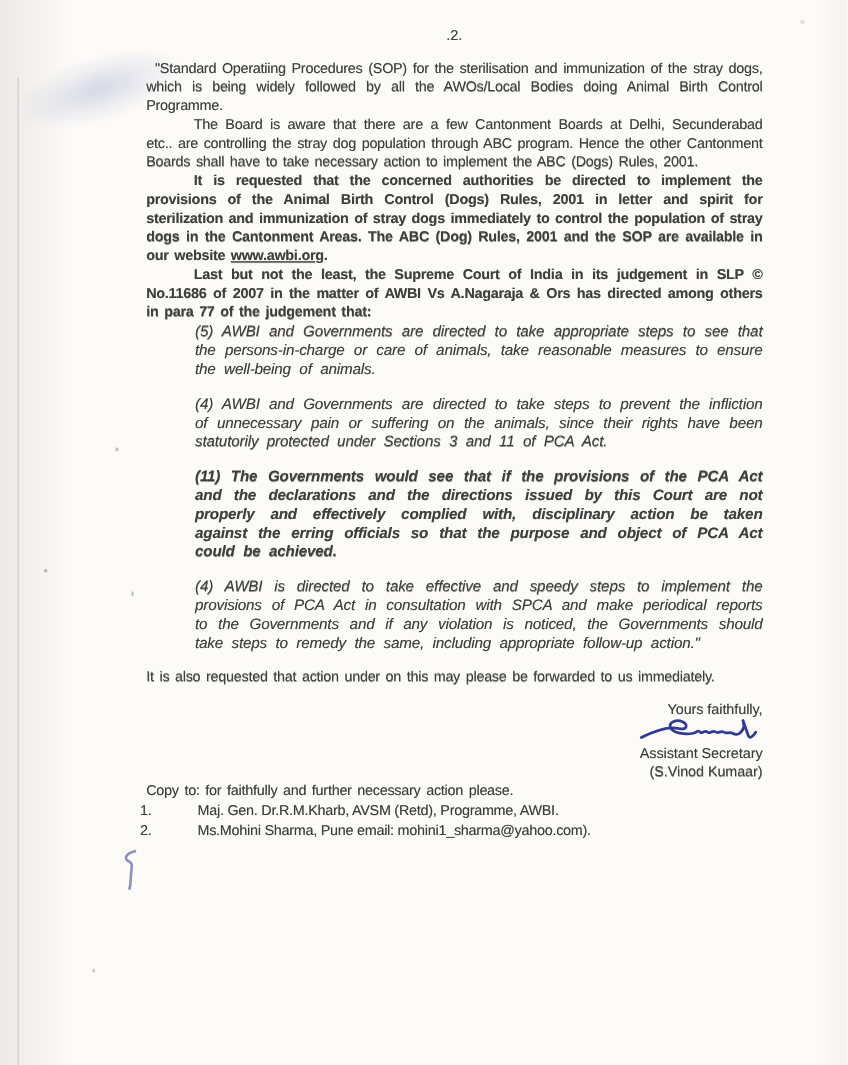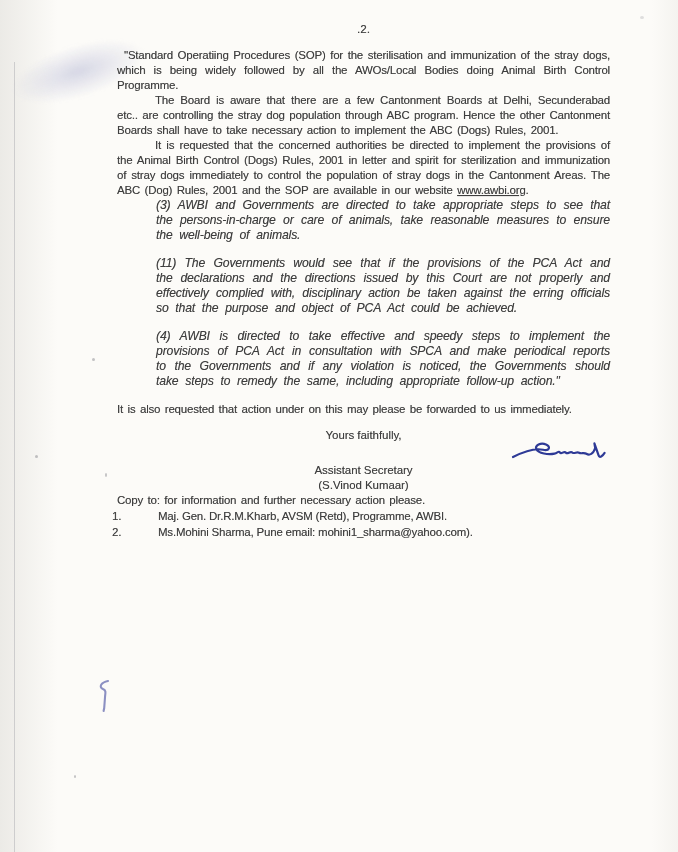--- a/index.html
+++ b/index.html
@@ -36,27 +36,27 @@
   
   .content { position:absolute; left:117px; top:22px; width:493px; }
   .page-number { text-align:center; font-size:11.5px; line-height:15px; margin:0 0 11px 0; }
   p.body {
     margin:0; font-size:11.4px; line-height:15px;
     text-align:justify; letter-spacing:-0.15px; word-spacing:1.5px;
   }
   .indent { text-indent:38px; }
   .p1 { text-indent:7px; }
   .mb17{margin-bottom:17px;} .mb11{margin-bottom:11px;}
-  .mb10{margin-bottom:10px;} .mb8{margin-bottom:8px;}
+  .mb10{margin-bottom:10px;} .mb8{margin-bottom:8px;font-weight:bold;}
   .quote {
     margin:0 0 13px 39px; font-style:italic; font-size:12.1px; line-height:15px;
     text-align:justify; letter-spacing:-0.1px; word-spacing:3.5px;
   }
   .link { text-decoration:underline; }
-  .sig { margin-top:11px; text-align:center; font-size:11.4px; line-height:15px; }
+  .sig { margin-top:11px; text-align:right; font-size:11.4px; line-height:15px; }
   .sig-ink { display:block; margin:-4px 2px -4px auto; }
   .copyhead { margin-top:12px; margin-bottom:13px; text-align:left; }
   .copy-item { display:flex; font-size:11.4px; line-height:16px; letter-spacing:-0.15px; }
   .copy-item .num { flex:none; width:46px; margin-left:-5px; }
   .ink-mark { position:absolute; left:96px; top:678px; }
 </style>
 </head>
 <body>
 
 <div class="page">
@@ -78,37 +78,39 @@
 
     <div class="page-number">.2.</div>
 
     <p class="body p1 mb17">"Standard Operatiing Procedures (SOP) for the sterilisation and immunization of the stray dogs, which is being widely followed by all the AWOs/Local Bodies doing Animal Birth Control Programme.</p>
 
 
     <p class="body indent mb10">The Board is aware that there are a few Cantonment Boards at Delhi, Secunderabad etc.. are controlling the stray dog population through ABC program. Hence the other Cantonment Boards shall have to take necessary action to implement the ABC (Dogs) Rules, 2001.</p>
 
     <p class="body indent mb8"><span>It is requested that the concerned authorities be directed to implement the provisions of the Animal Birth Control (Dogs) Rules, 2001 in letter and spirit for sterilization and immunization of stray dogs immediately to control the population of stray dogs in the Cantonment Areas. The ABC (Dog) Rules, 2001 and the SOP are available in our website </span><span class="link">www.awbi.org</span><span>.</span></p>
 
+    <p class="body indent mb8">Last but not the least, the Supreme Court of India in its judgement in SLP © No.11686 of 2007 in the matter of AWBI Vs A.Nagaraja &amp; Ors has directed among others in para 77 of the judgement that:</p>
 
-    <p class="quote">(3) AWBI and Governments are directed to take appropriate steps to see that the persons-in-charge or care of animals, take reasonable measures to ensure the well-being of animals.</p>
+    <p class="quote">(5) AWBI and Governments are directed to take appropriate steps to see that the persons-in-charge or care of animals, take reasonable measures to ensure the well-being of animals.</p>
+    <p class="quote">(4) AWBI and Governments are directed to take steps to prevent the infliction of unnecessary pain or suffering on the animals, since their rights have been statutorily protected under Sections 3 and 11 of PCA Act.</p>
     <p class="quote mb8">(11) The Governments would see that if the provisions of the PCA Act and the declarations and the directions issued by this Court are not properly and effectively complied with, disciplinary action be taken against the erring officials so that the purpose and object of PCA Act could be achieved.</p>
     <p class="quote mb11">(4) AWBI is directed to take effective and speedy steps to implement the provisions of PCA Act in consultation with SPCA and make periodical reports to the Governments and if any violation is noticed, the Governments should take steps to remedy the same, including appropriate follow-up action."</p>
 
     <p class="body">It is also requested that action under on this may please be forwarded to us immediately.</p>
 
     <div class="sig">
       <div>Yours faithfully,</div>
       <svg class="sig-ink" width="98" height="28" viewBox="0 0 98 28">
         <path d="M3 18 C 14 12.5 26 9 33 10.8 C 39.5 12.4 41 7.6 36 5.4 C 30.8 3.2 24.6 6.2 26.4 10.2 C 28.2 14.6 38.5 15.8 44.5 14.6 C 47.6 14 48.6 11.4 50 13.6 C 51.5 15.8 54 11.2 56 13.7 C 57.6 15.7 60 11.6 62.5 13.6 C 64.6 15.2 66.6 12.2 69 13.7 C 71.4 15.2 73.8 13.2 76.4 14.8 C 79.4 16.6 83.4 15.2 85.2 9 L 84.4 4.4 L 88.6 16.4 C 89.7 19.4 92.4 17.2 94.6 13.8" fill="none" stroke="#2e3a96" stroke-width="2.2" stroke-linecap="round" stroke-linejoin="round"></path>
       </svg>
       <div>Assistant Secretary</div>
       <div>(S.Vinod Kumaar)</div>
     </div>
 
-    <p class="body copyhead">Copy to: for information and further necessary action please.</p>
+    <p class="body copyhead">Copy to: for faithfully and further necessary action please.</p>
 
     <div class="copy-item">
       <span class="num">1.</span>
       <span>Maj. Gen. Dr.R.M.Kharb, AVSM (Retd), Programme, AWBI.</span>
     </div>
     <div class="copy-item">
       <span class="num">2.</span>
       <span>Ms.Mohini Sharma, Pune email: mohini1_sharma@yahoo.com).</span>
     </div>
 

